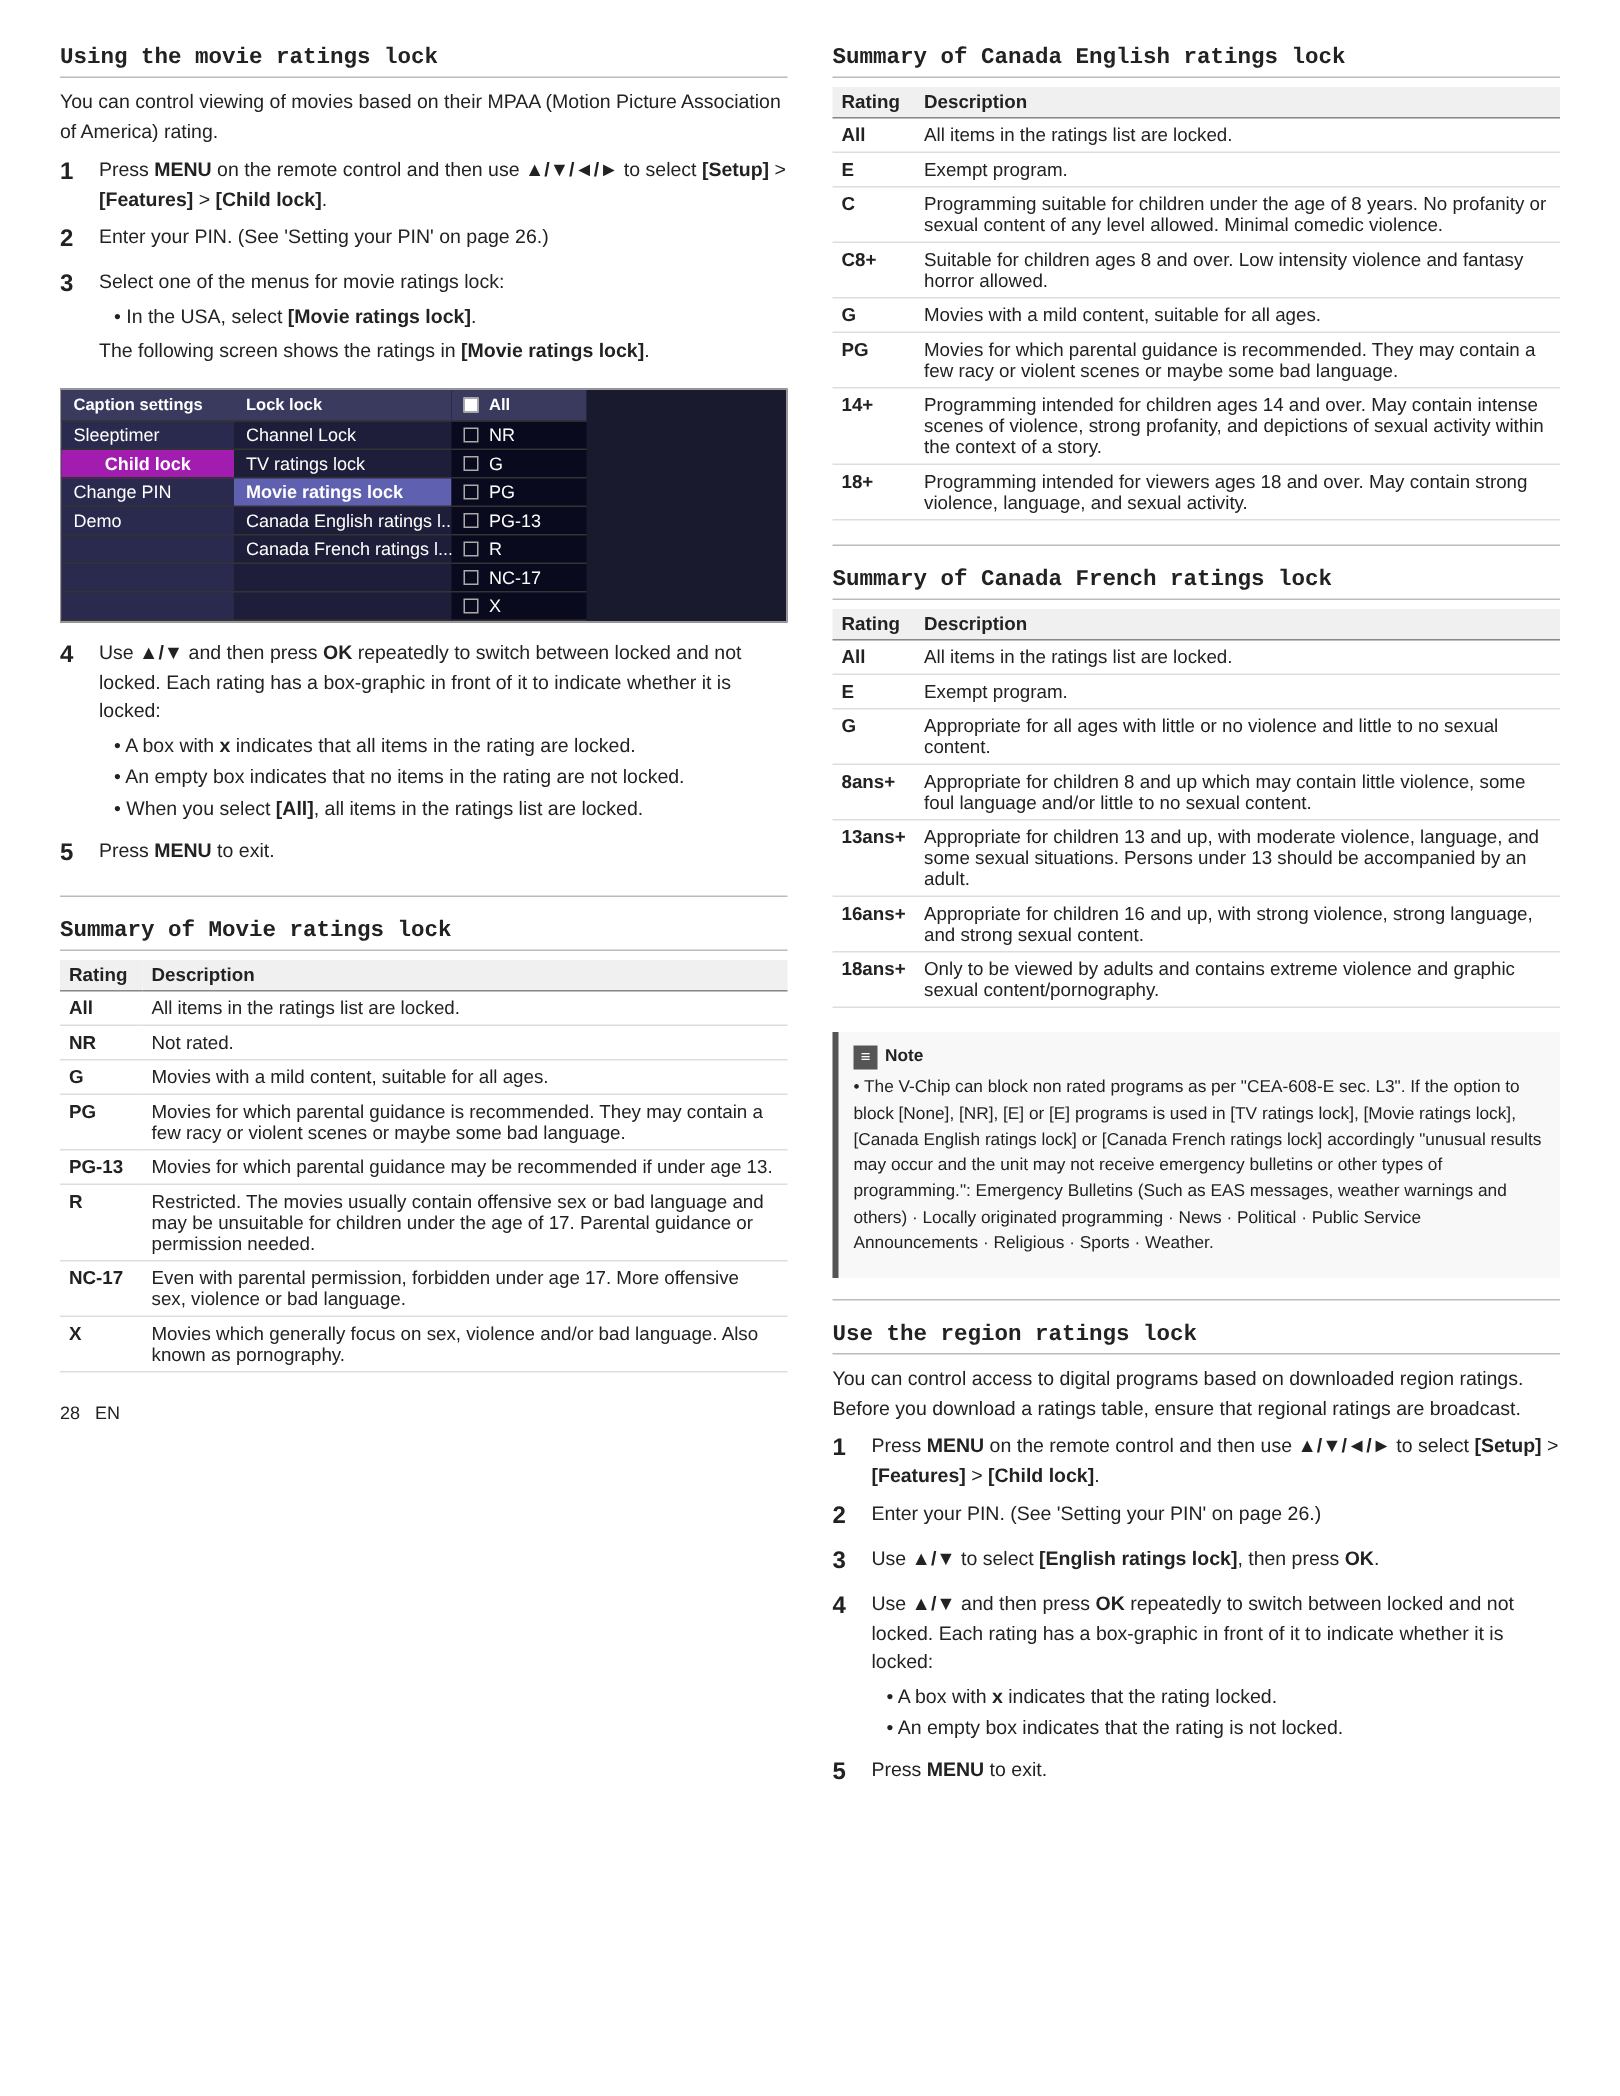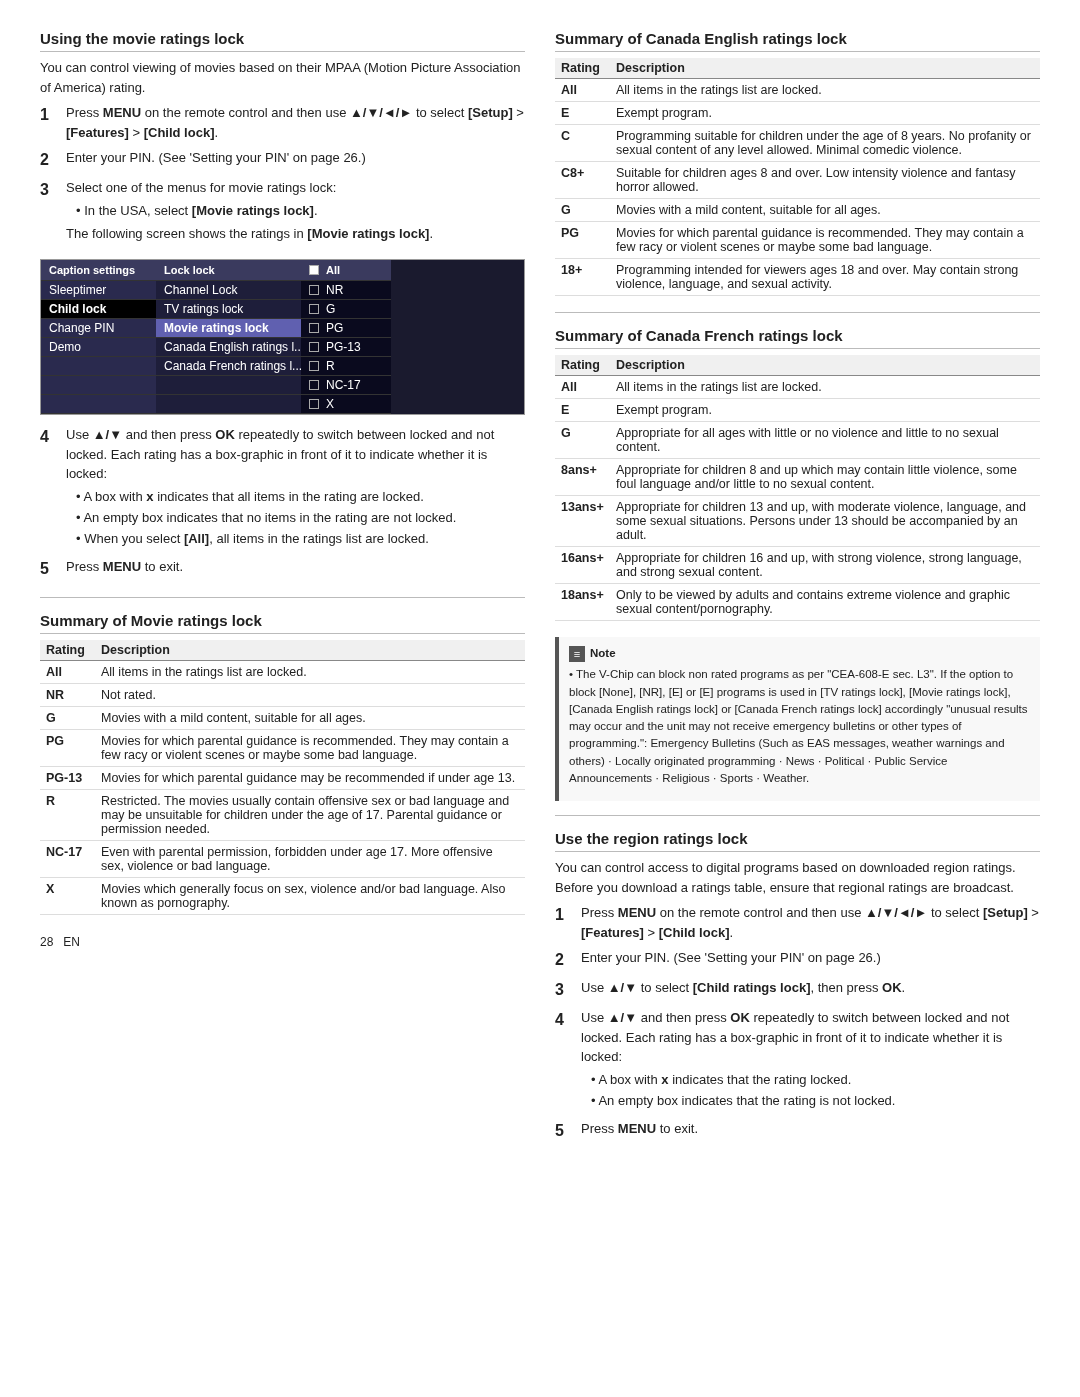--- a/index.html
+++ b/index.html
@@ -18,20 +18,21 @@
       gap: 0 30px;
     }
     .left-col { }
     .right-col { }
     h2 {
       font-size: 15px;
       font-weight: bold;
       margin-bottom: 6px;
       border-bottom: 1px solid #bbb;
       padding-bottom: 4px;
+      font-family: Liberation Mono, monospace;
     }
     p { margin-bottom: 6px; line-height: 1.5; }
     .step-list { list-style: none; counter-reset: step-counter; margin-bottom: 10px; }
     .step-list > li {
       display: flex;
       gap: 8px;
       margin-bottom: 6px;
       line-height: 1.5;
     }
     .step-num {
@@ -75,22 +76,23 @@
       cursor: default;
       white-space: nowrap;
     }
     .tv-row.header {
       background: #3a3a5e;
       font-weight: bold;
       font-size: 11px;
       padding: 4px 8px;
     }
     .tv-row.selected {
-      background: #000000;
-      font-weight: bold;
+      background: #a21caf;
+      font-weight: bold;
+      text-align: center;
     }
     .tv-row.highlighted {
       background: #6060b0;
       font-weight: bold;
     }
     .tv-col3 .tv-row { display: flex; align-items: center; gap: 4px; }
     .checkbox { width: 10px; height: 10px; border: 1px solid #aaa; display: inline-block; margin-right: 3px; }
     .checkbox.checked { background: #fff; }
 
     
@@ -324,20 +326,24 @@
             </tr>
             <tr>
               <td>G</td>
               <td>Movies with a mild content, suitable for all ages.</td>
             </tr>
             <tr>
               <td>PG</td>
               <td>Movies for which parental guidance is recommended. They may contain a few racy or violent scenes or maybe some bad language.</td>
             </tr>
             <tr>
+              <td>14+</td>
+              <td>Programming intended for children ages 14 and over. May contain intense scenes of violence, strong profanity, and depictions of sexual activity within the context of a story.</td>
+            </tr>
+            <tr>
               <td>18+</td>
               <td>Programming intended for viewers ages 18 and over. May contain strong violence, language, and sexual activity.</td>
             </tr>
           </tbody>
       </table>
     </div>
 
     <hr class="section-divider">
 
     <div class="section-block">
@@ -404,21 +410,21 @@
           <span class="step-content">
             Press <strong>MENU</strong> on the remote control and then use <strong>▲/▼/◄/►</strong> to select <strong>[Setup]</strong> &gt; <strong>[Features]</strong> &gt; <strong>[Child lock]</strong>.
           </span>
         </li>
         <li>
           <span class="step-num">2</span>
           <span class="step-content">Enter your PIN. (See 'Setting your PIN' on page 26.)</span>
         </li>
         <li>
           <span class="step-num">3</span>
-          <span class="step-content">Use <strong>▲/▼</strong> to select <strong>[Child ratings lock]</strong>, then press <strong>OK</strong>.</span>
+          <span class="step-content">Use <strong>▲/▼</strong> to select <strong>[English ratings lock]</strong>, then press <strong>OK</strong>.</span>
         </li>
         <li>
           <span class="step-num">4</span>
           <span class="step-content">
             Use <strong>▲/▼</strong> and then press <strong>OK</strong> repeatedly to switch between locked and not locked. Each rating has a box-graphic in front of it to indicate whether it is locked:
             <ul class="bullet-list">
               <li>A box with <strong>x</strong> indicates that the rating locked.</li>
               <li>An empty box indicates that the rating is not locked.</li>
             </ul>
           </span>

